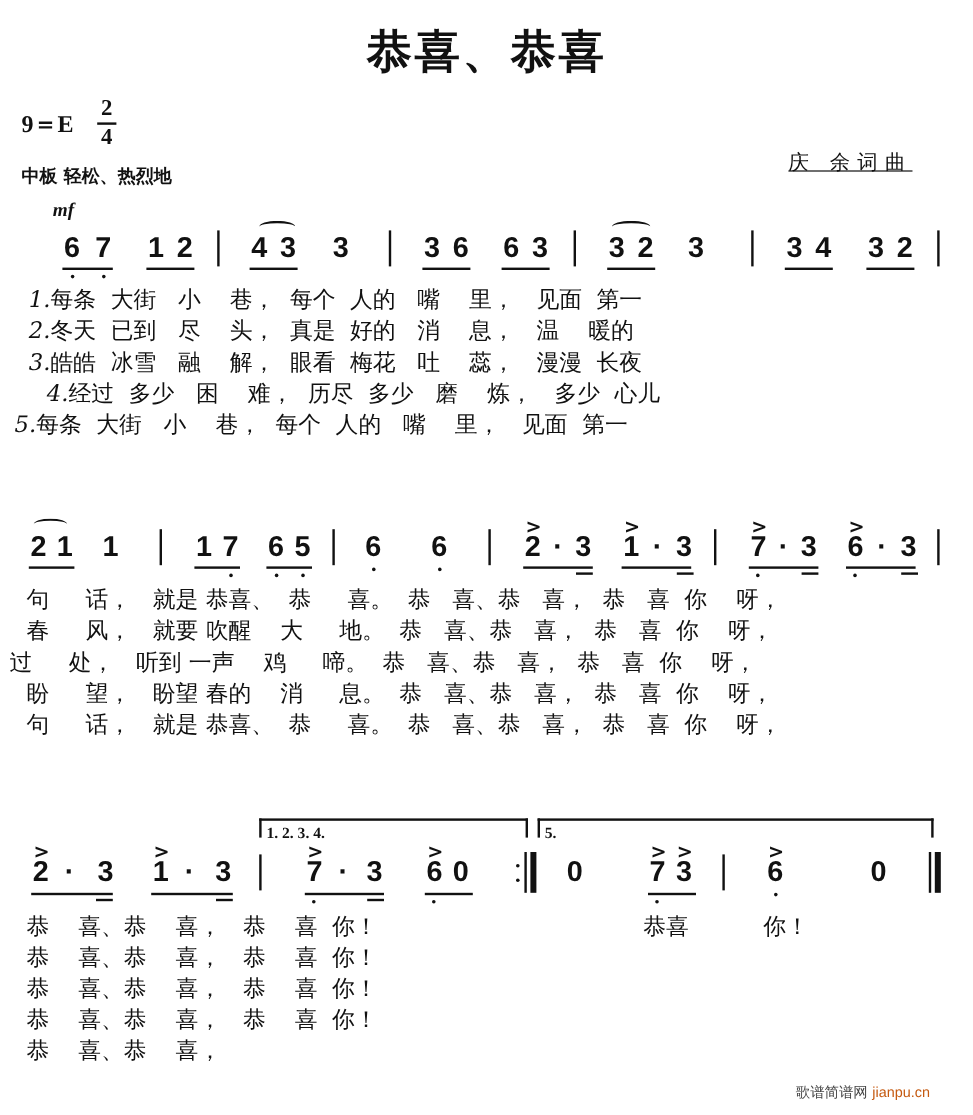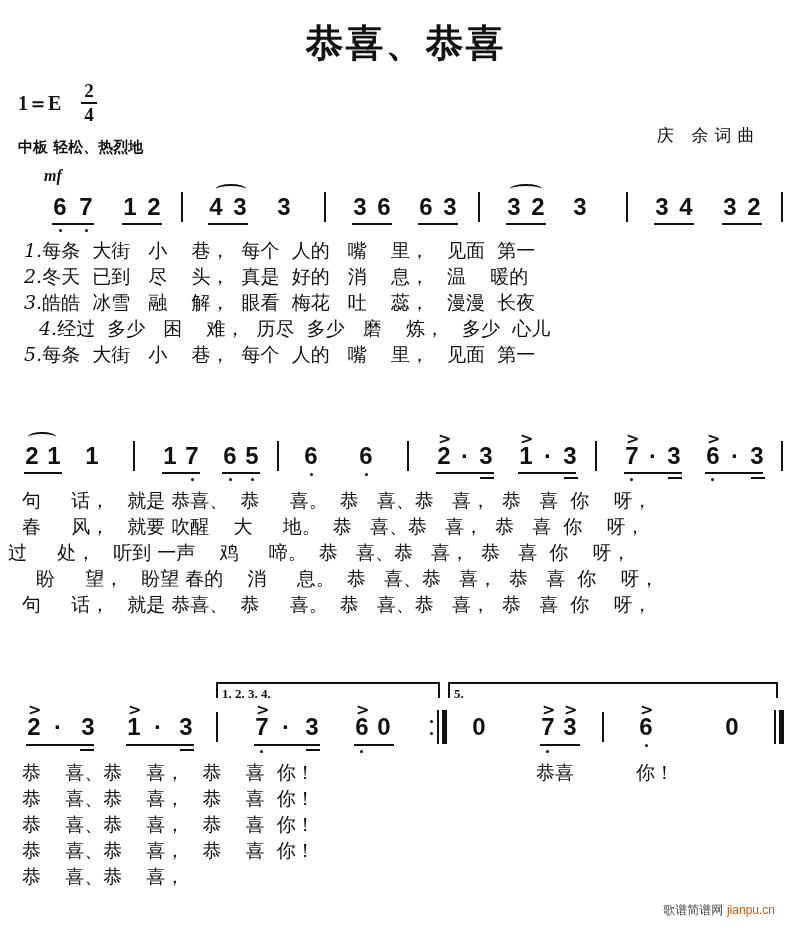--- a/index.html
+++ b/index.html
@@ -3,42 +3,42 @@
 <meta charset="utf-8">
 <style>
   html,body{margin:0;padding:0;background:#fff;}
   body{width:811px;height:929px;position:relative;overflow:hidden;font-family:"DejaVu Sans",sans-serif;color:#111;}
   .abs{position:absolute;}
   .title{left:0;width:811px;top:18px;text-align:center;font-size:38px;font-weight:bold;letter-spacing:2px;font-family:"DejaVu Serif",serif;}
   .key{left:18px;top:90px;font-size:20px;font-weight:bold;font-family:"Liberation Serif",serif;}
   .ts{left:80px;top:80px;width:18px;text-align:center;font-size:19px;font-weight:bold;font-family:"Liberation Serif",serif;line-height:22px;}
   .ts .ln{height:2px;background:#111;margin:0 1px;}
   .tempo{left:18px;top:138px;font-size:15px;font-weight:bold;}
-  .composer{left:657px;top:124px;font-size:17px;letter-spacing:6px;}
+  .composer{left:657px;top:124px;font-size:17px;letter-spacing:6px;text-decoration:underline;}
   .dyn{left:44px;top:167px;font-size:16px;font-style:italic;font-weight:bold;font-family:"Liberation Serif",serif;}
   .n{position:absolute;font-size:24px;font-weight:bold;font-family:"Liberation Sans",sans-serif;width:16px;text-align:center;line-height:26px;}
   .ul{position:absolute;height:2px;background:#111;}
   .dot{position:absolute;width:3px;height:3px;border-radius:50%;background:#111;}
   .bar{position:absolute;width:2px;background:#111;}
   .thick{position:absolute;width:5px;background:#111;}
   .slur{position:absolute;border-top:2px solid #111;border-radius:50% 50% 0 0;height:8px;}
   .acc{position:absolute;font-size:16px;font-weight:bold;line-height:14px;}
   .ly{position:absolute;font-size:19px;font-family:"DejaVu Serif",serif;white-space:pre;line-height:24px;}
   .lyn{font-style:italic;}
   .volta{position:absolute;border-top:2px solid #111;border-left:2px solid #111;height:14px;}
   .volta.r{border-right:2px solid #111;}
   .vlab{position:absolute;font-size:13px;font-weight:bold;font-family:"Liberation Serif",serif;}
   .wm{right:36px;bottom:10px;font-size:12px;color:#444;}
   .wm span.en{color:#c55a11;font-family:"Liberation Sans",sans-serif;}
 </style>
 </head>
 <body>
 
 <div class="abs title">恭喜、恭喜</div>
-<div class="abs key">1＝E</div>
+<div class="abs key">9＝E</div>
 <div class="abs ts">
   <div>2</div>
   <div class="ln"></div>
   <div>4</div>
 </div>
 <div class="abs tempo">中板 轻松、热烈地</div>
 <div class="abs composer">庆 余词曲</div>
 <div class="abs dyn">mf</div>
 
 <div>
@@ -79,21 +79,21 @@
   <div class="ul" style="left:654px;top:223px;width:40px"></div>
   <span class="n" style="left:722px;top:194px">3</span>
   <span class="n" style="left:746px;top:194px">2</span>
   <div class="ul" style="left:722px;top:223px;width:40px"></div>
   <div class="bar" style="left:781px;top:192px;height:30px"></div>
 
   <div class="ly" style="left:24px;top:238px"><span class="lyn">1.</span><span>每条  大街   小    巷，  每个  人的   嘴    里，   见面  第一</span></div>
   <div class="ly" style="left:24px;top:264px"><span class="lyn">2.</span><span>冬天  已到   尽    头，  真是  好的   消    息，   温    暖的</span></div>
   <div class="ly" style="left:24px;top:290px"><span class="lyn">3.</span><span>皓皓  冰雪   融    解，  眼看  梅花   吐    蕊，   漫漫  长夜</span></div>
   <div class="ly" style="left:39px;top:316px"><span class="lyn">4.</span><span>经过  多少   困    难，  历尽  多少   磨    炼，   多少  心儿</span></div>
-  <div class="ly" style="left:24px;top:342px"><span class="lyn">5.</span><span>每条  大街   小    巷，  每个  人的   嘴    里，   见面  第一</span></div>
+  <div class="ly" style="left:12px;top:342px"><span class="lyn">5.</span><span>每条  大街   小    巷，  每个  人的   嘴    里，   见面  第一</span></div>
 </div>
 
 <div>
   <div class="slur" style="left:28px;top:432px;width:28px"></div>
   <span class="n" style="left:24px;top:443px">2</span>
   <span class="n" style="left:46px;top:443px">1</span>
   <div class="ul" style="left:24px;top:472px;width:38px"></div>
   <span class="n" style="left:84px;top:443px">1</span>
   <div class="bar" style="left:133px;top:441px;height:30px"></div>
 
@@ -140,21 +140,21 @@
   <span class="n" style="left:727px;top:443px">·</span>
   <span class="n" style="left:749px;top:443px">3</span>
   <div class="ul" style="left:705px;top:472px;width:58px"></div>
   <div class="ul" style="left:751px;top:477px;width:14px"></div>
   <div class="dot" style="left:711px;top:478px"></div>
   <div class="bar" style="left:781px;top:441px;height:30px"></div>
 
   <div class="ly" style="left:22px;top:488px">句     话，   就是 恭喜、  恭     喜。  恭   喜、恭   喜，  恭   喜  你    呀，</div>
   <div class="ly" style="left:22px;top:514px">春     风，   就要 吹醒    大     地。  恭   喜、恭   喜，  恭   喜  你    呀，</div>
   <div class="ly" style="left:8px;top:540px">过     处，   听到 一声    鸡     啼。  恭   喜、恭   喜，  恭   喜  你    呀，</div>
-  <div class="ly" style="left:36px;top:566px">盼     望，   盼望 春的    消     息。  恭   喜、恭   喜，  恭   喜  你    呀，</div>
+  <div class="ly" style="left:22px;top:566px">盼     望，   盼望 春的    消     息。  恭   喜、恭   喜，  恭   喜  你    呀，</div>
   <div class="ly" style="left:22px;top:592px">句     话，   就是 恭喜、  恭     喜。  恭   喜、恭   喜，  恭   喜  你    呀，</div>
 </div>
 
 <div>
   <div class="volta" style="left:216px;top:682px;width:220px;border-right:2px solid #111;"></div>
   <div class="vlab" style="left:222px;top:686px">1. 2. 3. 4.</div>
   <div class="volta r" style="left:448px;top:682px;width:326px"></div>
   <div class="vlab" style="left:454px;top:686px">5.</div>
 
   <span class="acc" style="left:28px;top:703px">&gt;</span>

